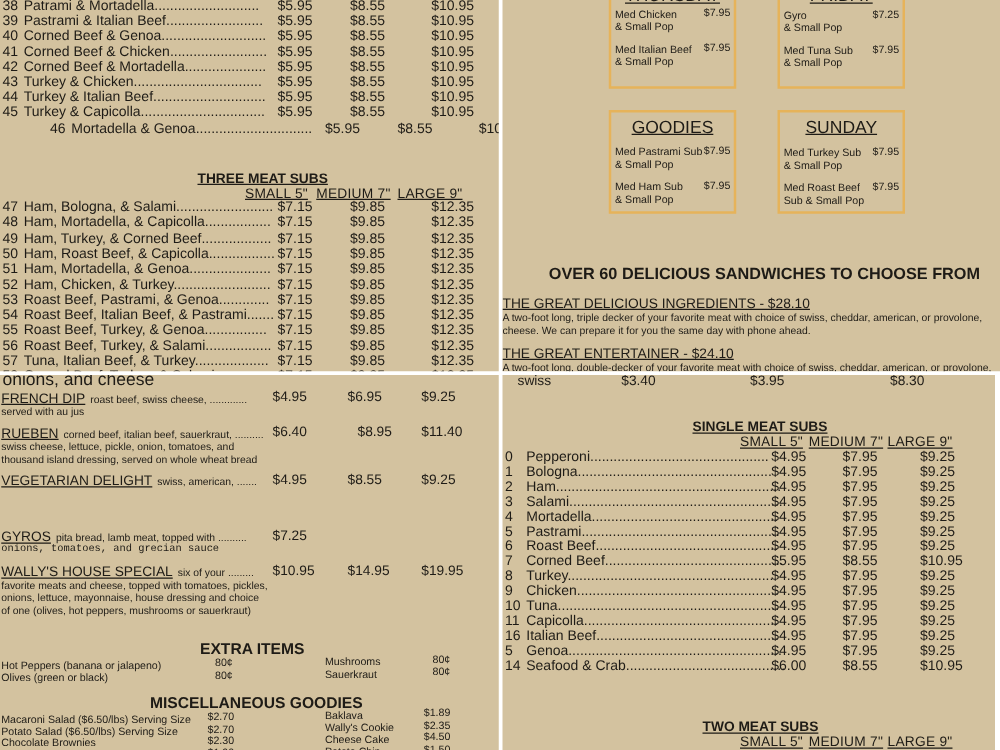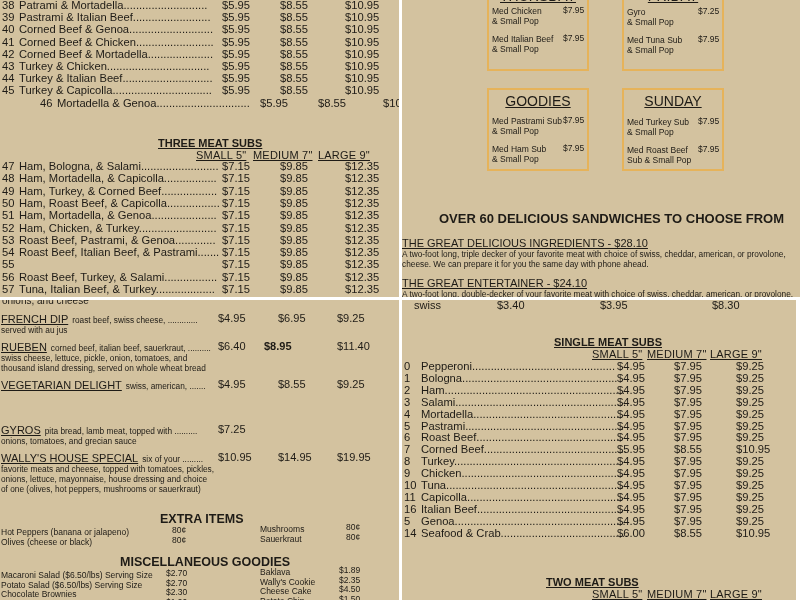--- a/index.html
+++ b/index.html
@@ -161,20 +161,21 @@
       </div>
       <div class="row" style="top: 246.1px; width: 100%;">
         <span class="abs" style="left: 2px; text-align: right;">54</span>
         <span class="abs" style="left: 19px;">Roast Beef, Italian Beef, &amp; Pastrami.......</span>
         <span class="abs" style="left: 222px;">$7.15</span>
         <span class="abs" style="left: 280px;">$9.85</span>
         <span class="abs" style="left: 345px;">$12.35</span>
       </div>
       <div class="row" style="top: 258.4px; width: 100%;">
         <span class="abs" style="left: 2px;">55</span>
+        <span class="abs" style="left: 19px;">Roast Beef, Turkey, &amp; Genoa................</span>
         <span class="abs" style="left: 222px;">$7.15</span>
         <span class="abs" style="left: 280px;">$9.85</span>
         <span class="abs" style="left: 345px;">$12.35</span>
       </div>
       <div class="row" style="top: 270.7px; width: 100%;">
         <span class="abs" style="left: 2px;">56</span>
         <span class="abs" style="left: 19px;">Roast Beef, Turkey, &amp; Salami.................</span>
         <span class="abs" style="left: 222px;">$7.15</span>
         <span class="abs" style="left: 280px;">$9.85</span>
         <span class="abs" style="left: 345px;">$12.35</span>
@@ -236,53 +237,53 @@
 
   <div class="big-heading" style="left:37px; top:211px;">OVER 60 DELICIOUS SANDWICHES TO CHOOSE FROM</div>
 
   <div class="abs" style="left:0; top:237px; font-size:11px; text-decoration:underline;">THE GREAT DELICIOUS INGREDIENTS  -  $28.10</div>
   <div class="abs" style="left:0; top:249px; width:396px; white-space:normal; font-size:8.3px; line-height:10px;">A two-foot long, triple decker of your favorite meat with choice of swiss, cheddar, american, or provolone, cheese.  We can prepare it for you the same day with phone ahead.</div>
   <div class="abs" style="left:0; top:277px; font-size:11px; text-decoration:underline;">THE GREAT ENTERTAINER  -  $24.10</div>
   <div class="abs" style="left:0; top:289px; font-size:8.3px;">A two-foot long, double-decker of your favorite meat with choice of swiss, cheddar, american, or provolone,</div>
 </div>
 
 <div id="p-bl" class="panel">
-  <div class="abs" style="left:2px; top:-5px; font-size:10px;">onions, and cheese</div>
+  <div class="abs" style="left:2px; top:-5px; font-size:14px;">onions, and cheese</div>
 
   <div id="bl-specialty">
       <div class="spec-block" style="top: 13px;"><span class="spec-name">FRENCH DIP</span><span class="spec-desc" style="margin-left: 4px;">roast beef, swiss cheese, .............</span><div class="spec-desc" style="white-space: pre-line;">served with au jus</div></div>
       <div class="spec-p" style="left: 218px; top: 12px;">$4.95</div>
       <div class="spec-p" style="left: 278px; top: 12px;">$6.95</div>
       <div class="spec-p" style="left: 337px; top: 12px;">$9.25</div>
       <div class="spec-block" style="top: 41px;"><span class="spec-name">RUEBEN</span><span class="spec-desc" style="margin-left: 4px;">corned beef, italian beef, sauerkraut, ..........</span><div class="spec-desc" style="white-space: pre-line;">swiss cheese, lettuce, pickle, onion, tomatoes, and
 thousand island dressing, served on whole wheat bread</div></div>
       <div class="spec-p" style="left: 218px; top: 40px;">$6.40</div>
-      <div class="spec-p" style="left: 264px; top: 40px; font-weight: bold;">$8.95</div>
+      <div class="spec-p" style="left: 286px; top: 40px;">$8.95</div>
       <div class="spec-p" style="left: 337px; top: 40px;">$11.40</div>
       <div class="spec-block" style="top: 79px;"><span class="spec-name">VEGETARIAN DELIGHT</span><span class="spec-desc" style="margin-left: 4px;">swiss, american, .......</span></div>
       <div class="spec-p" style="left: 218px; top: 78px;">$4.95</div>
       <div class="spec-p" style="left: 278px; top: 78px;">$8.55</div>
       <div class="spec-p" style="left: 337px; top: 78px;">$9.25</div>
-      <div class="spec-block" style="top: 124px;"><span class="spec-name">GYROS</span><span class="spec-desc" style="margin-left: 4px;">pita bread, lamb meat, topped with ..........</span><div class="spec-desc" style="white-space: pre-line;">onions, tomatoes, and grecian sauce</div></div>
+      <div class="spec-block" style="top: 124px;"><span class="spec-name">GYROS</span><span class="spec-desc" style="margin-left: 4px;">pita bread, lamb meat, topped with ..........</span><div class="spec-desc" style="white-space: pre-line; font-family: Liberation Mono, monospace;">onions, tomatoes, and grecian sauce</div></div>
       <div class="spec-p" style="left: 218px; top: 123px;">$7.25</div>
       <div class="spec-p" style="left: 278px; top: 123px;"></div>
       <div class="spec-p" style="left: 337px; top: 123px;"></div>
       <div class="spec-block" style="top: 152px;"><span class="spec-name">WALLY'S HOUSE SPECIAL</span><span class="spec-desc" style="margin-left: 4px;">six of your .........</span><div class="spec-desc" style="white-space: pre-line;">favorite meats and cheese, topped with tomatoes, pickles,
 onions, lettuce, mayonnaise, house dressing and choice
 of one (olives, hot peppers, mushrooms or sauerkraut)</div></div>
       <div class="spec-p" style="left: 218px; top: 151px;">$10.95</div>
       <div class="spec-p" style="left: 278px; top: 151px;">$14.95</div>
       <div class="spec-p" style="left: 337px; top: 151px;">$19.95</div>
     </div>
 
   <div class="abs" style="left:160px; top:212px; font-size:12.5px; font-weight:bold;">EXTRA ITEMS</div>
   <div id="bl-extras">
       <div class="small" style="left: 1px; top: 227px;">Hot Peppers (banana or jalapeno)</div>
       <div class="small" style="left: 172px; top: 225px;">80¢</div>
-      <div class="small" style="left: 1px; top: 236.5px;">Olives (cheese or black)</div>
+      <div class="small" style="left: 1px; top: 236.5px;">Olives (green or black)</div>
       <div class="small" style="left: 172px; top: 234.5px;">80¢</div>
       <div class="small" style="left: 260px; top: 224px;">Mushrooms</div>
       <div class="small" style="left: 346px; top: 222px;">80¢</div>
       <div class="small" style="left: 260px; top: 233.5px;">Sauerkraut</div>
       <div class="small" style="left: 346px; top: 231.5px;">80¢</div>
     </div>
 
   <div class="abs" style="left:120px; top:255px; font-size:12.5px; font-weight:bold;">MISCELLANEOUS GOODIES</div>
   <div id="bl-misc">
       <div class="small" style="left: 1px; top: 270px;">Macaroni Salad ($6.50/lbs) Serving Size</div>
@@ -417,17 +418,17 @@
       </div>
       <div class="row" style="top: 226.6px; width: 100%;">
         <span class="abs" style="left: 2px;">14</span>
         <span class="abs" style="left: 19px;">Seafood &amp; Crab.........................................</span>
         <span class="abs" style="left: 215px;">$6.00</span>
         <span class="abs" style="left: 272px;">$8.55</span>
         <span class="abs" style="left: 334px;">$10.95</span>
       </div>
     </div>
 
-  <div class="sec-title" style="left:144px; top:276px;">TWO MEAT SUBS</div>
+  <div class="sec-title" style="left:160px; top:276px;">TWO MEAT SUBS</div>
   <div class="col-hdr" style="left:190px; top:288px;">SMALL 5"</div>
   <div class="col-hdr" style="left:245px; top:288px;">MEDIUM 7"</div>
   <div class="col-hdr" style="left:308px; top:288px;">LARGE 9"</div>
 </div>
 
 </body></html>

